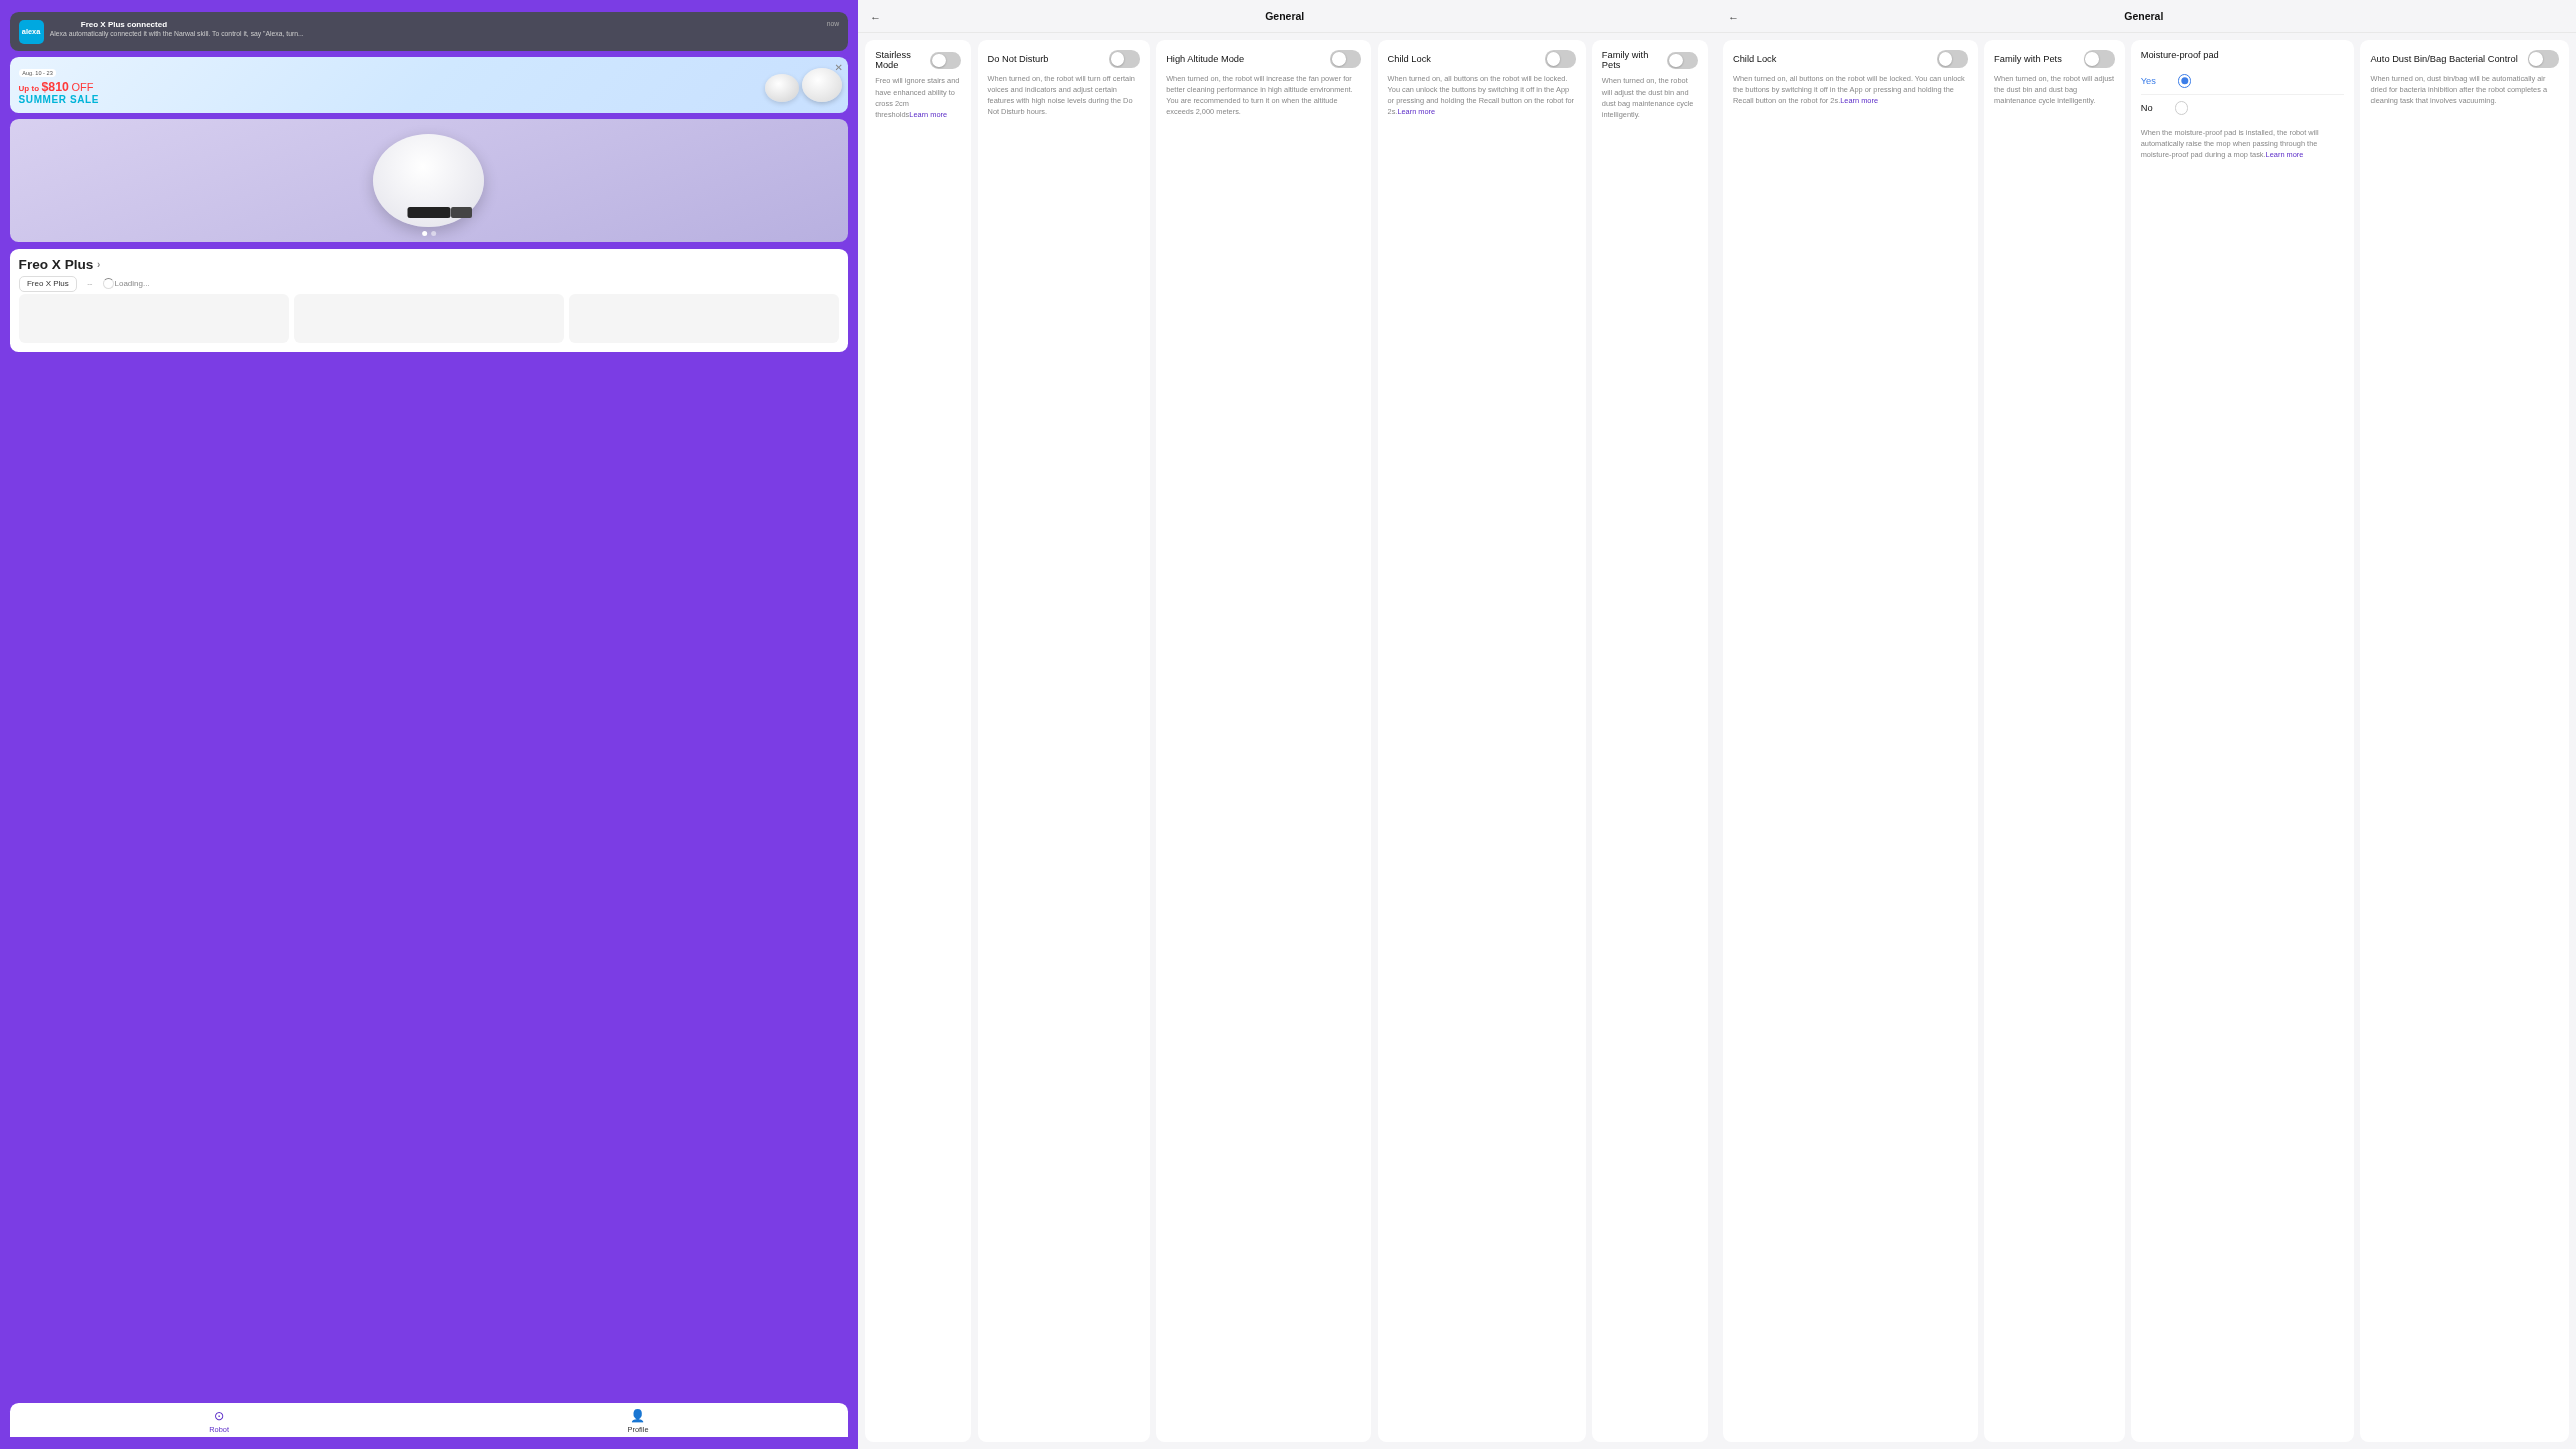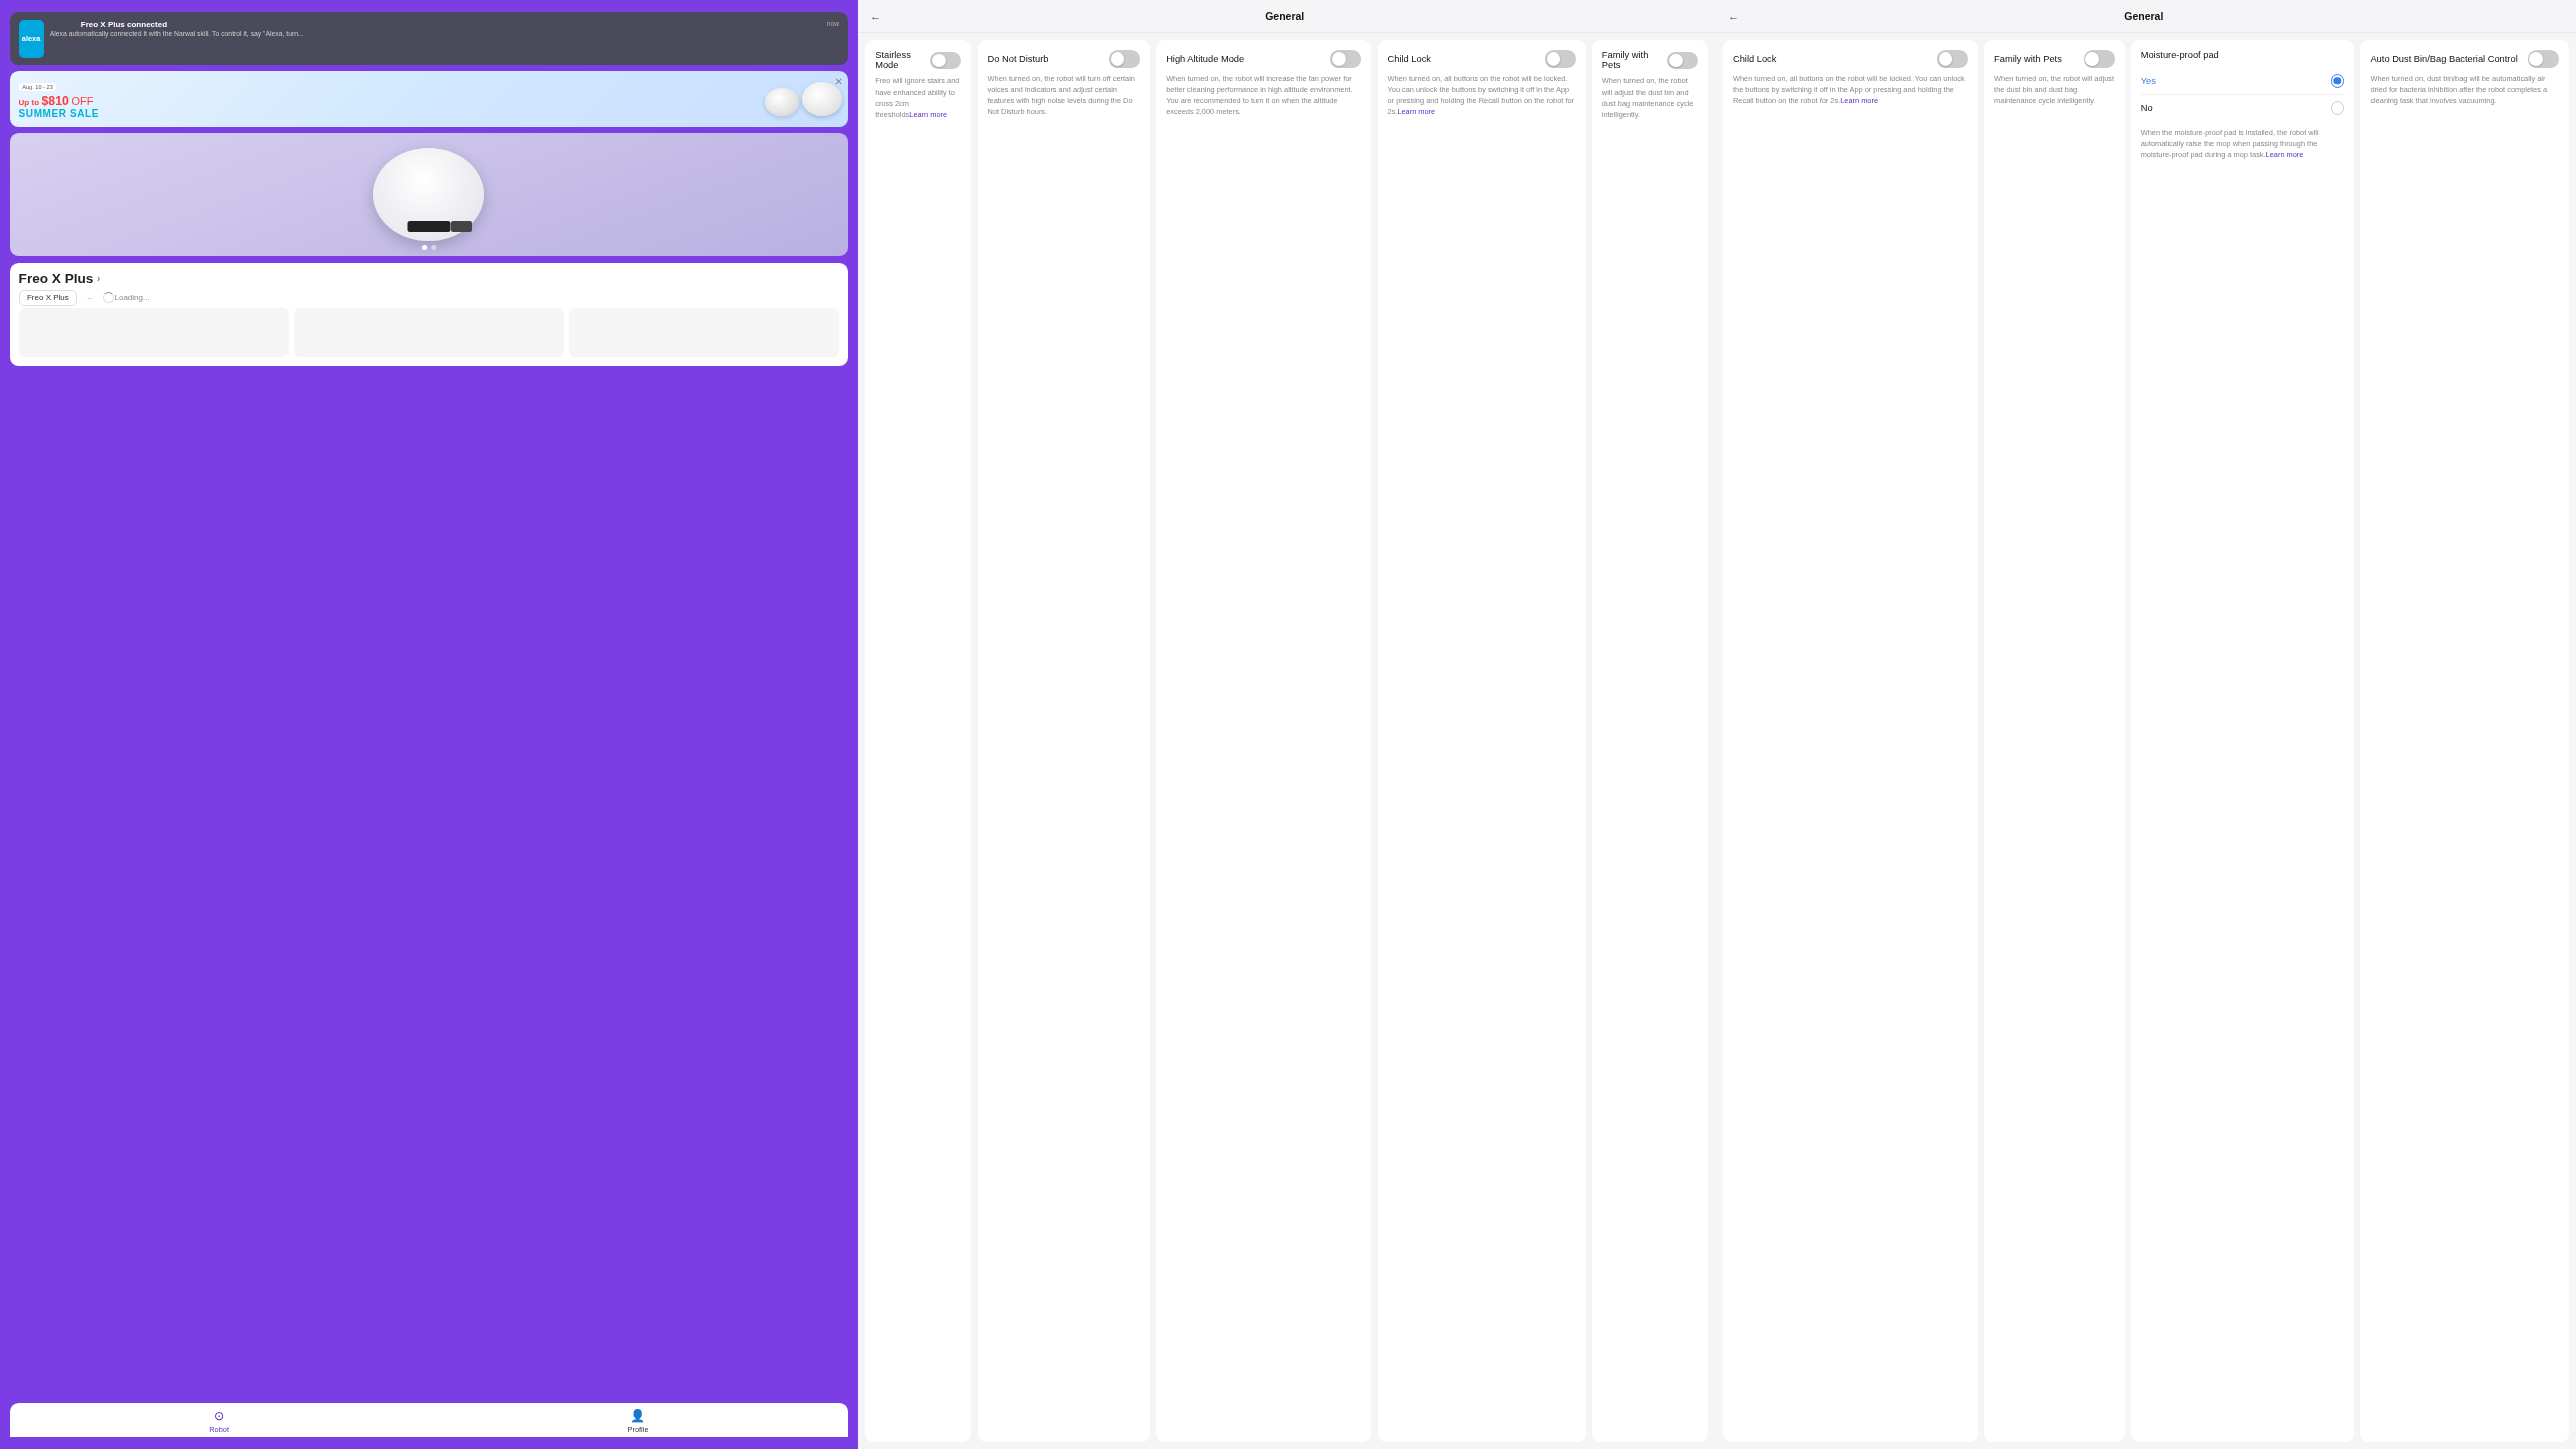--- a/index.html
+++ b/index.html
@@ -27,21 +27,21 @@
       background: #4a4a5a;
       border-radius: 8.6px;
       padding: 7.4px 8.6px;
       display: flex;
       align-items: flex-start;
       gap: 6.2px;
     }
 
     .alexa-icon {
       width: 25px;
-      height: 38px;
+      height: 24px;
       background: #00a8e0;
       border-radius: 5px;
       display: flex;
       align-items: center;
       justify-content: center;
       flex-shrink: 0;
       color: white;
       font-size: 7.4px;
       font-weight: bold;
     }
@@ -364,21 +364,20 @@
     .right-panel {
       width: 33.4%;
       background: #f5f5f7;
       display: flex;
       flex-direction: column;
     }
 
     .radio-option {
       display: flex;
       align-items: center;
-      justify-content: space-between;
       padding: 6.2px 0;
       gap: 22px;
     }
 
     .radio-option:not(:last-child) {
       border-bottom: 0.6px solid #f0f0f0;
     }
 
     .radio-label {
       font-size: 9.3px;

